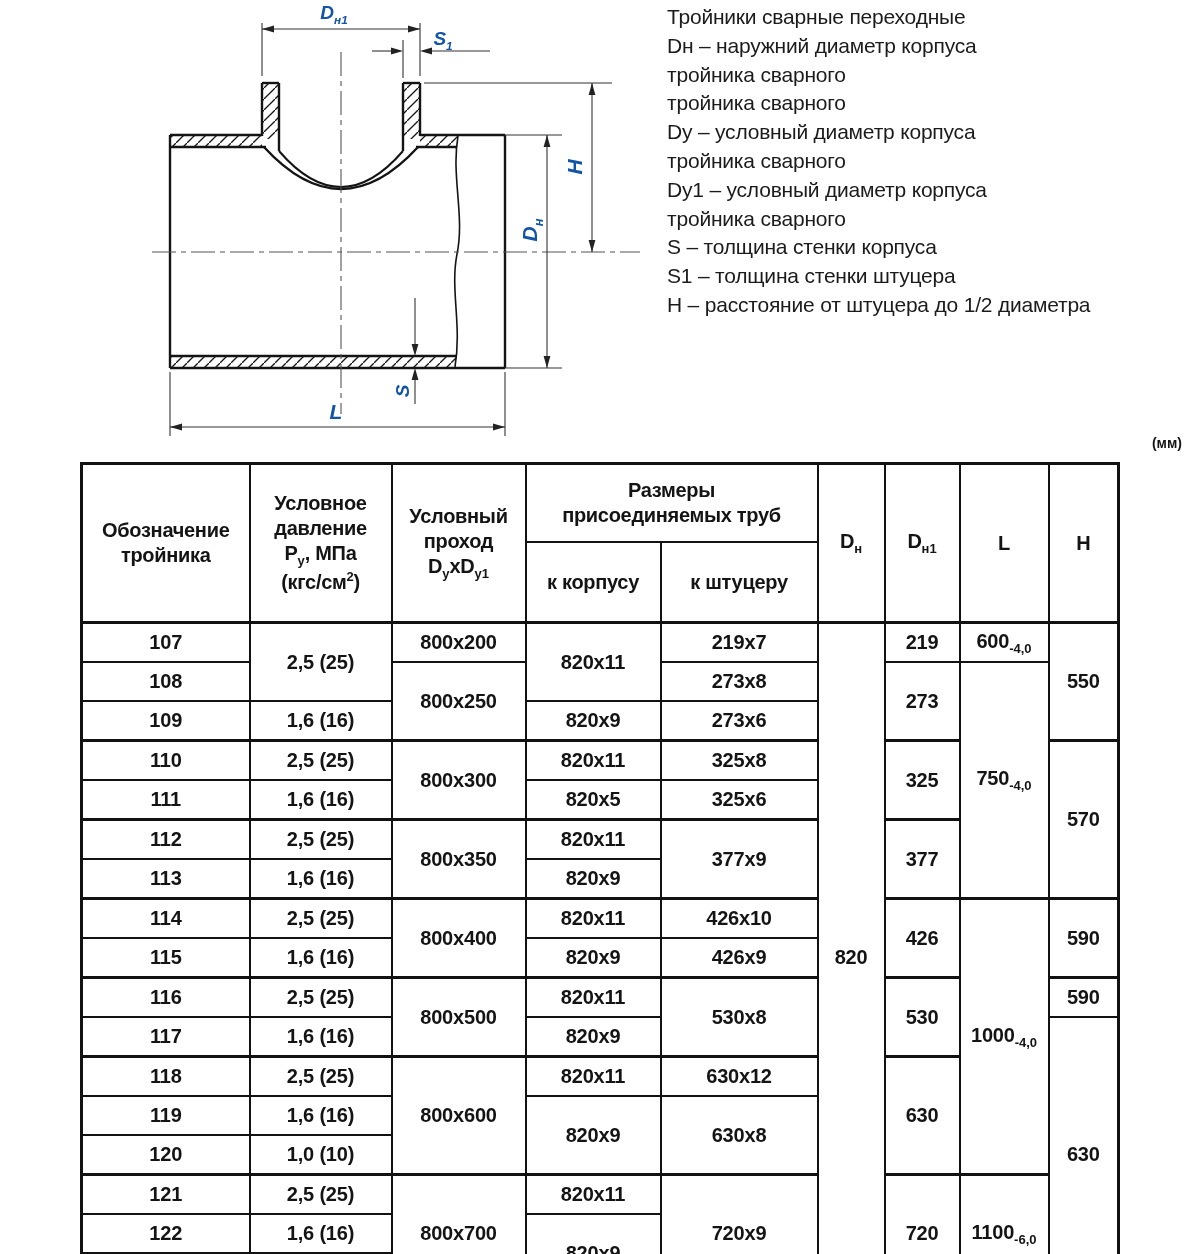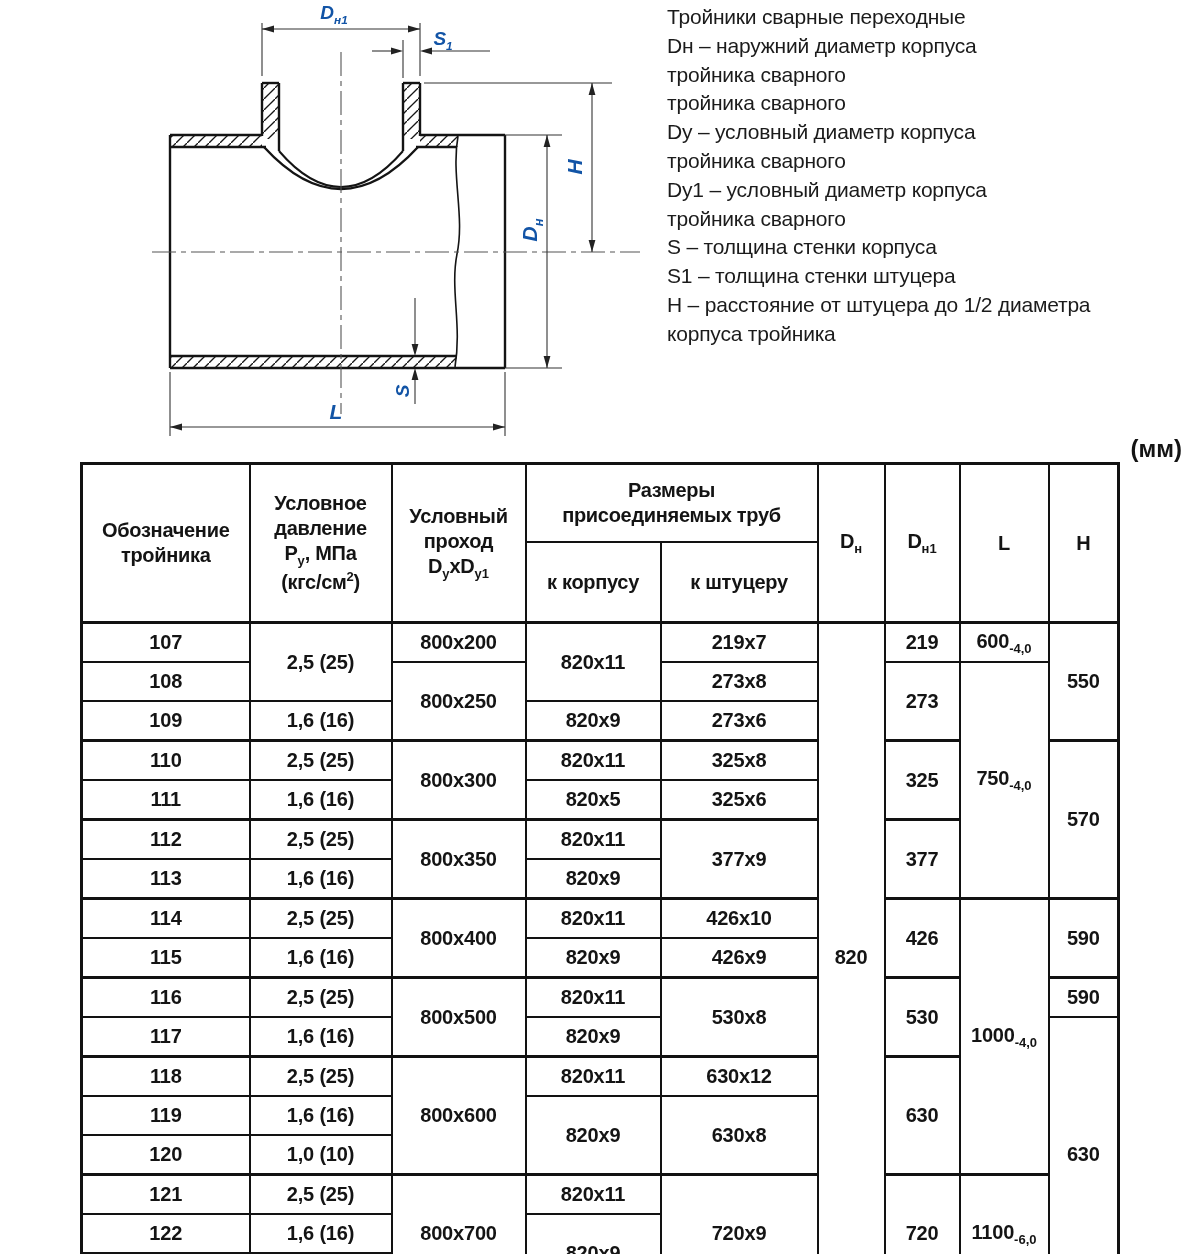--- a/index.html
+++ b/index.html
@@ -11,21 +11,21 @@
   .dim-label{position:absolute;color:#1254a6;font-weight:bold;font-style:italic;
              font-size:21px;line-height:1;transform:translate(-50%,-50%);white-space:nowrap;}
   .dim-label.rot{transform:translate(-50%,-50%) rotate(-90deg);}
   .dim-label sub{font-size:0.62em;font-style:italic;}
 
   
   #legend{position:absolute;left:667px;top:3px;width:525px;font-size:21px;
           line-height:28.8px;color:#1b1b1b;letter-spacing:-0.2px;}
 
   
-  #units-note{position:absolute;right:18px;top:435px;font-size:24px;font-weight:bold;color:#141414;}
+  #units-note{position:absolute;right:18px;top:435px;font-size:14px;font-weight:bold;color:#141414;}
 
   
   #spec-table{position:absolute;left:80px;top:462px;border-collapse:collapse;
               table-layout:fixed;width:1037px;border:3px solid #121212;}
   #spec-table th,#spec-table td{border:2px solid #121212;text-align:center;
               vertical-align:middle;padding:0 2px;overflow:hidden;}
   #spec-table thead th{font-size:20px;font-weight:bold;line-height:1.25;
               letter-spacing:-0.3px;border-bottom-width:3px;}
   #spec-table thead tr.h1 th{height:76px;}
   #spec-table thead tr.h2 th{height:78px;}
@@ -137,21 +137,20 @@
       <div>Dн – наружний диаметр корпуса</div>
       <div>тройника сварного</div>
       <div>тройника сварного</div>
       <div>Dу – условный диаметр корпуса</div>
       <div>тройника сварного</div>
       <div>Dу1 – условный диаметр корпуса</div>
       <div>тройника сварного</div>
       <div>S – толщина стенки корпуса</div>
       <div>S1 – толщина стенки штуцера</div>
       <div>H – расстояние от штуцера до 1/2 диаметра</div>
-      <div>корпуса тройника</div>
     </div>
 
   <div id="units-note">(мм)</div>
 
   <table id="spec-table">
     <colgroup>
         <col style="width: 168px;">
         <col style="width: 142px;">
         <col style="width: 134px;">
         <col style="width: 135px;">

